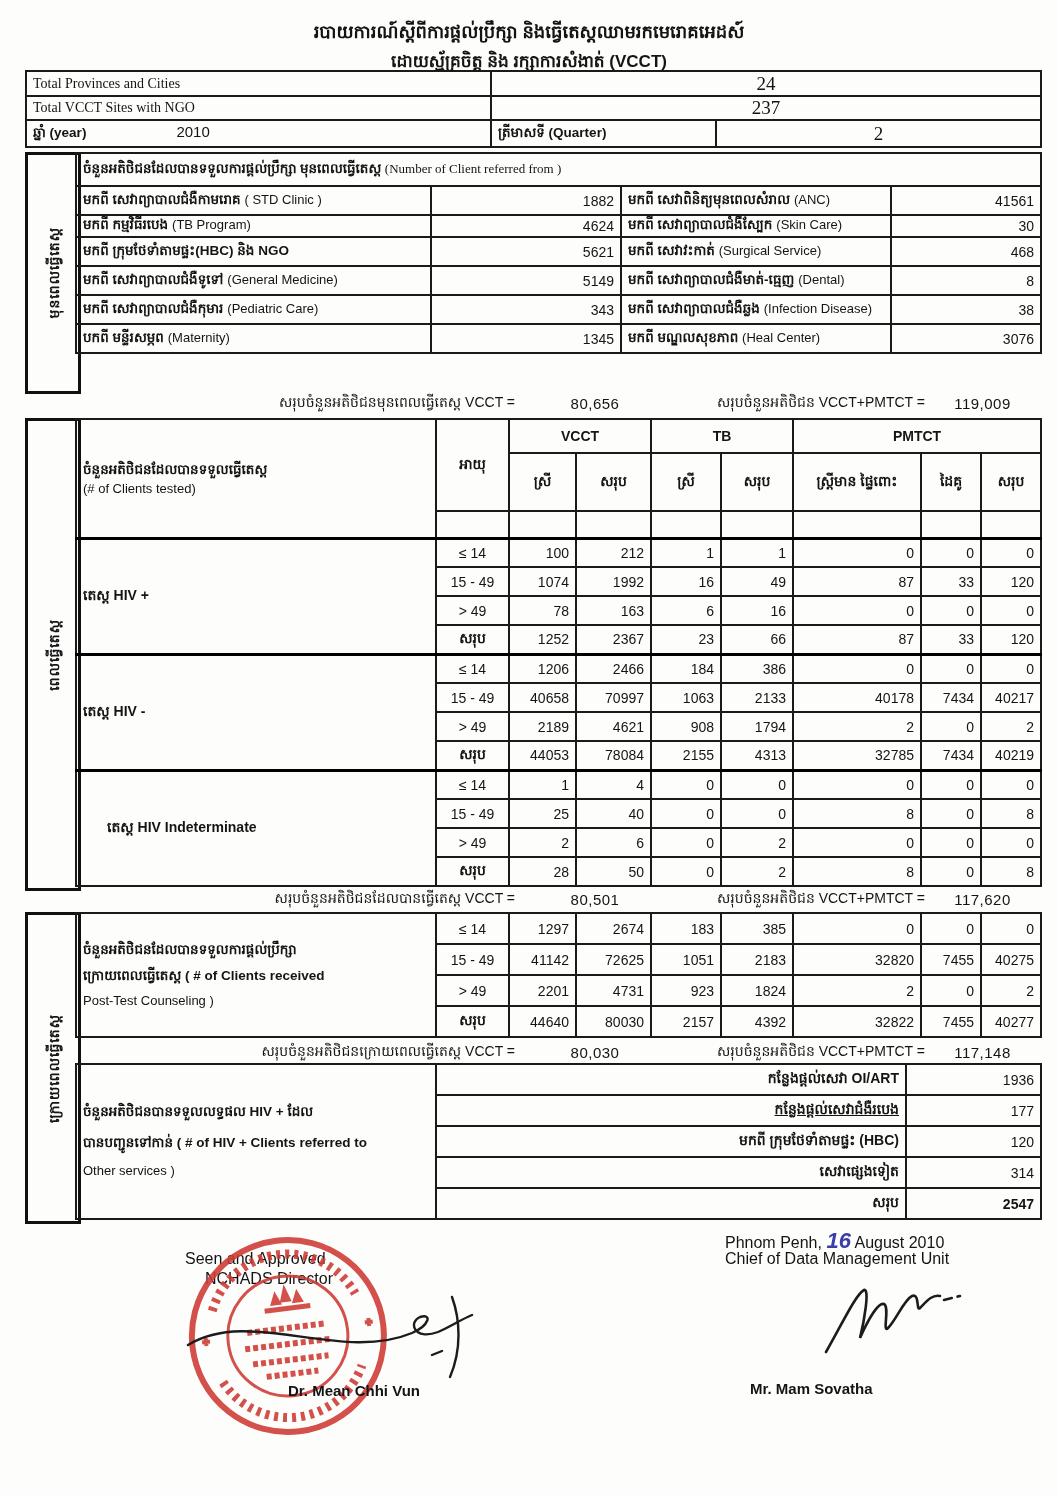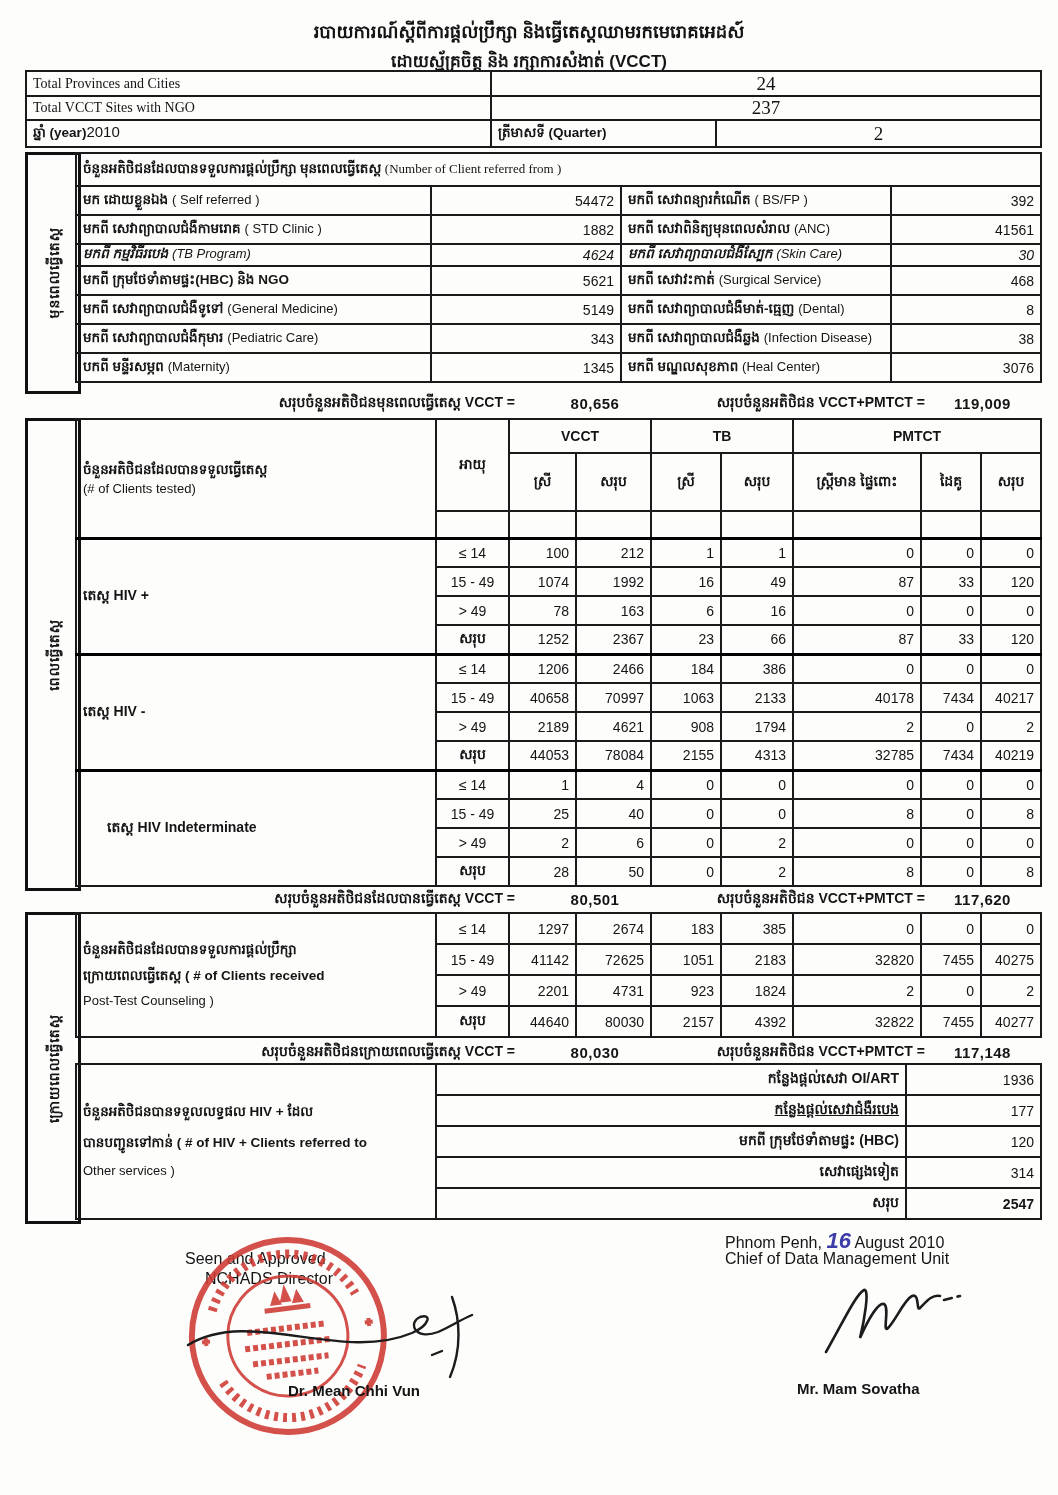--- a/index.html
+++ b/index.html
@@ -26,32 +26,32 @@
   td.agecell{text-align:center;font-size:15px;}
   td.hdr{text-align:center;font-weight:bold;font-size:16px;}
   td.subhdr{text-align:center;font-weight:bold;font-size:13px;white-space:normal;}
   td.graycell{background:#ababab;}
   td.glabel{text-align:left;padding-left:55px;font-weight:bold;font-size:16px;white-space:normal;}
   tr.gtop td{border-top:3px solid #000;}
   
   .top-table td{font-family:"Liberation Serif","DejaVu Serif",serif;font-size:20px;}
   .top-table .tt-val{text-align:center;font-size:19px;}
   .top-table .tt-kh{font-family:"Liberation Sans",sans-serif;font-weight:bold;font-size:13.5px;}
-  .top-table .tt-year{font-family:"Liberation Sans",sans-serif;font-size:15px;}
+  .top-table .tt-year{font-family:"Liberation Sans",sans-serif;font-size:15px;padding-left:90px;}
   
   .vstrip{
     width:50px;border:3px solid #111;background:#fdfdfc;
     display:flex;align-items:center;justify-content:center;
   }
   .vstrip span{
     writing-mode:vertical-rl;transform:rotate(180deg);
     font-weight:bold;font-size:14px;letter-spacing:1px;white-space:nowrap;
   }
   
-  .summary{display:flex;align-items:center;font-weight:bold;font-size:14px;}
+  .summary{display:flex;align-items:center;font-weight:normal;font-size:14px;}
   .summary .s-label{text-align:right;white-space:nowrap;}
   .summary .s-val{text-align:center;font-size:15px;letter-spacing:.5px;}
   
   .sig-name{font-weight:bold;font-size:15px;}
   .foot-txt{font-size:16px;}
   .ink{color:#3d3daa;font-style:italic;font-size:22px;font-weight:bold;}
   .stamp{opacity:.88;transform:rotate(-7deg);}
 </style>
 </head>
 <body>
@@ -99,32 +99,26 @@
           <col style="width:150px">
         </colgroup>
       <tbody>
           <tr style="height:33px;font-family:Liberation Serif, serif;">
         <td colspan="4">
           <span class="kh">ចំនួនអតិថិជនដែលបានទទួលការផ្តល់ប្រឹក្សា មុនពេលធ្វើតេស្ត</span>
           <span class="en">(Number of Client referred from )</span>
         </td>
       </tr>
       <tr style="height:29px;">
-        <td><span class="kh">មក ដោយខ្លួនឯង</span> <span class="en">( Self referred )</span></td>
-        <td class="num">54472</td>
-        <td><span class="kh">មកពី សេវាពន្យារកំណើត</span> <span class="en">( BS/FP )</span></td>
-        <td class="num">392</td>
-      </tr>
-      <tr style="height:29px;">
         <td><span class="kh">មកពី សេវាព្យាបាលជំងឺកាមរោគ</span> <span class="en">( STD Clinic )</span></td>
         <td class="num">1882</td>
         <td><span class="kh">មកពី សេវាពិនិត្យមុនពេលសំរាល</span> <span class="en">(ANC)</span></td>
         <td class="num">41561</td>
       </tr>
-      <tr style="height:15px;font-style:italic;">
+      <tr style="height:15px;">
         <td><span class="kh">មកពី កម្មវិធីរបេង</span> <span class="en">(TB Program)</span></td>
         <td class="num">4624</td>
         <td><span class="kh">មកពី សេវាព្យាបាលជំងឺស្បែក</span> <span class="en">(Skin Care)</span></td>
         <td class="num">30</td>
       </tr>
       <tr style="height:29px;">
         <td><span class="kh">មកពី ក្រុមថែទាំតាមផ្ទះ(HBC) និង NGO</span> <span class="en"></span></td>
         <td class="num">5621</td>
         <td><span class="kh">មកពី សេវាវះកាត់</span> <span class="en">(Surgical Service)</span></td>
         <td class="num">468</td>
@@ -487,15 +481,15 @@
     <span>August  2010</span>
   </div>
   <div class="abs foot-txt" style="left:725px;top:1250px;">Chief of Data Management Unit</div>
 
   <svg class="abs" style="left:820px;top:1278px;" width="160" height="80" viewBox="0 0 160 80">
     <g stroke="#1c1c1c" stroke-width="2.6" fill="none" stroke-linecap="round">
       <path d="M6,74 C22,46 36,16 44,12 C50,10 44,44 40,60 C48,42 58,24 64,26 C70,29 62,56 68,50 C76,42 84,22 92,18 C100,15 96,34 100,30 C106,24 112,16 120,18"></path>
       <path d="M124,22 L140,18" stroke-dasharray="8 6"></path>
     </g>
   </svg>
-  <div class="abs sig-name" style="left:797px;top:1380px;">Mr. Mam Sovatha</div>
+  <div class="abs sig-name" style="left:750px;top:1380px;">Mr. Mam Sovatha</div>
 
 </div>
 
 </body></html>

